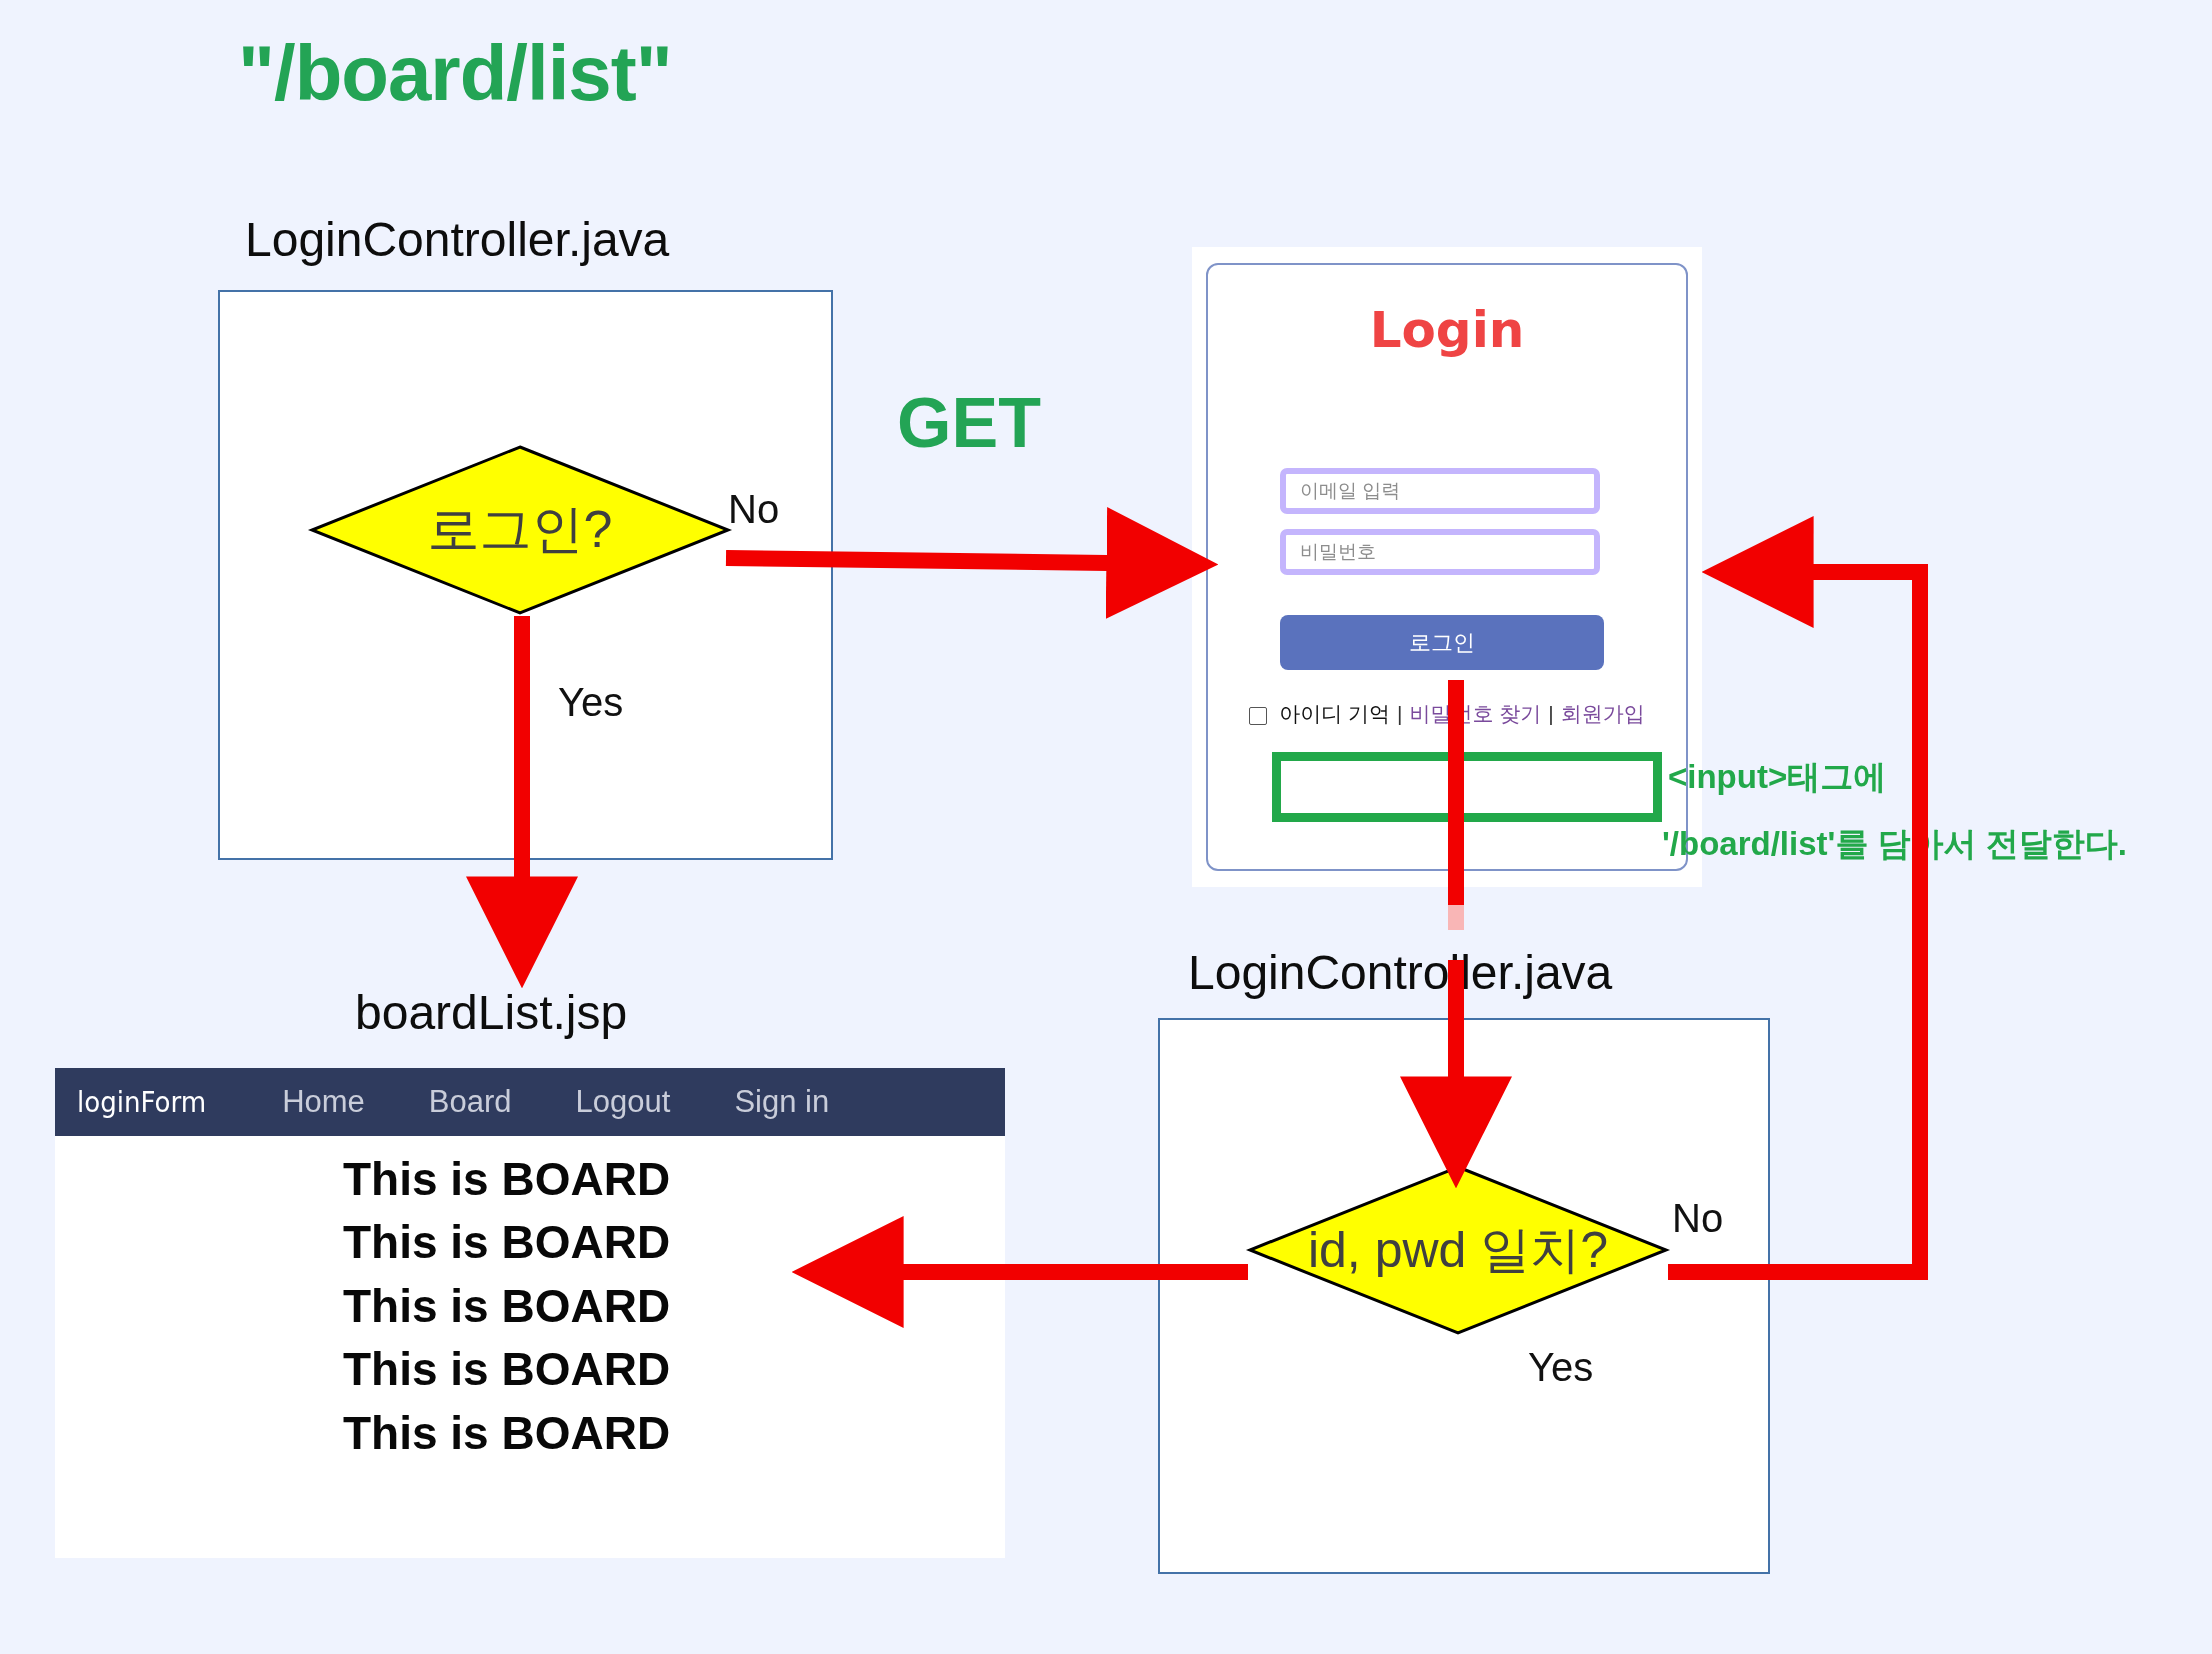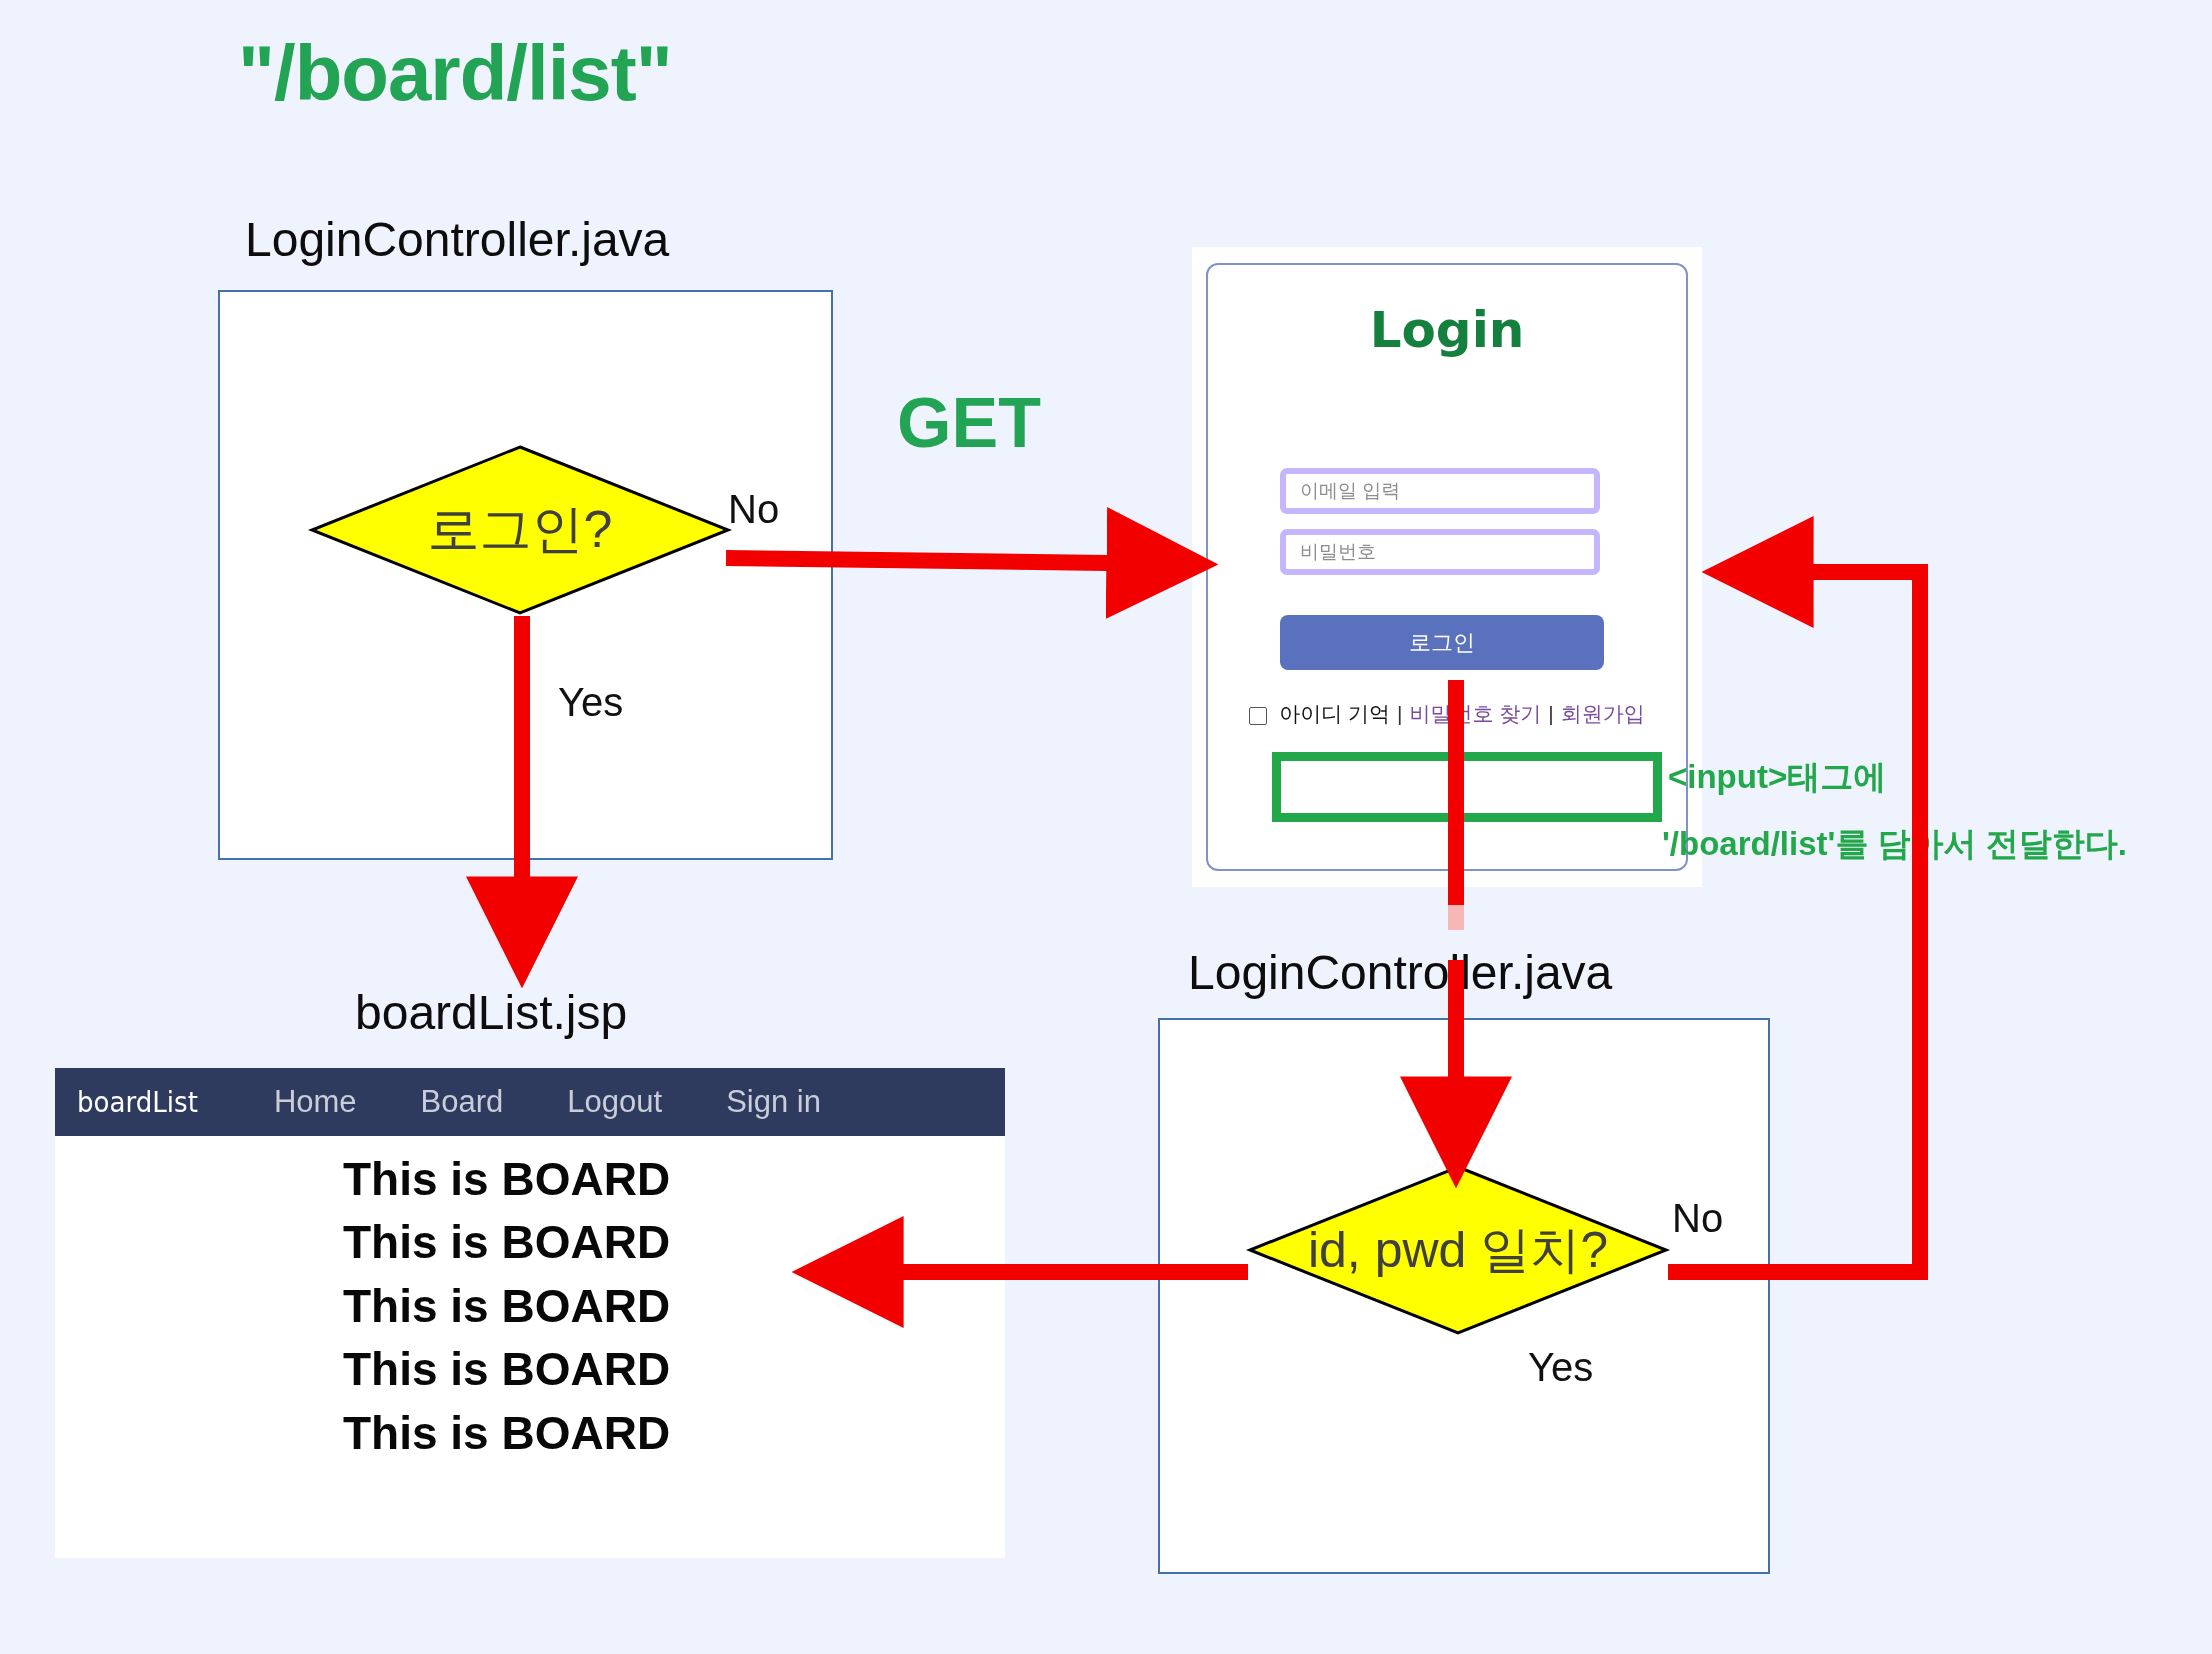--- a/index.html
+++ b/index.html
@@ -63,21 +63,21 @@
     left:1192px;top:247px;width:510px;height:640px;
     background:#ffffff;box-sizing:border-box;
   }
   #loginform-card{
     position:absolute;left:14px;top:16px;width:482px;height:608px;
     border:2px solid #7f93c8;border-radius:12px;box-sizing:border-box;
     background:#fff;
   }
   #login-heading{
     position:absolute;top:36px;left:0;width:100%;text-align:center;
-    font-size:50px;font-weight:bold;color:#15803d;
+    font-size:50px;font-weight:bold;color:#ef4444;
     font-family:"DejaVu Sans","Liberation Sans",sans-serif;
   }
   .login-input{
     position:absolute;left:72px;width:320px;height:46px;
     border:6px solid #c4b5fd;border-radius:7px;box-sizing:border-box;
     background:#fff;display:flex;align-items:center;padding-left:14px;
     font-size:19px;color:#8d8d8d;
   }
   #login-email{top:203px;}
   #login-password{top:264px;}
@@ -198,21 +198,21 @@
     </svg>
     <div class="diamond-text">id, pwd 일치?</div>
   </div>
   <div class="abs branch-label" id="idpwd-no">No</div>
   <div class="abs branch-label" id="idpwd-yes">Yes</div>
 
   <div class="abs box-label" id="label-boardlist">boardList.jsp</div>
 
   <div class="abs" id="boardlist-page">
     <div id="boardlist-navbar">
-      <span class="brand">boardList</span>
+      <span class="brand">loginForm</span>
       <span class="nav-link">Home</span>
       <span class="nav-link">Board</span>
       <span class="nav-link">Logout</span>
       <span class="nav-link">Sign in</span>
     </div>
     <div id="boardlist-body">
       <div class="board-row">This is BOARD</div>
       <div class="board-row">This is BOARD</div>
       <div class="board-row">This is BOARD</div>
       <div class="board-row">This is BOARD</div>

